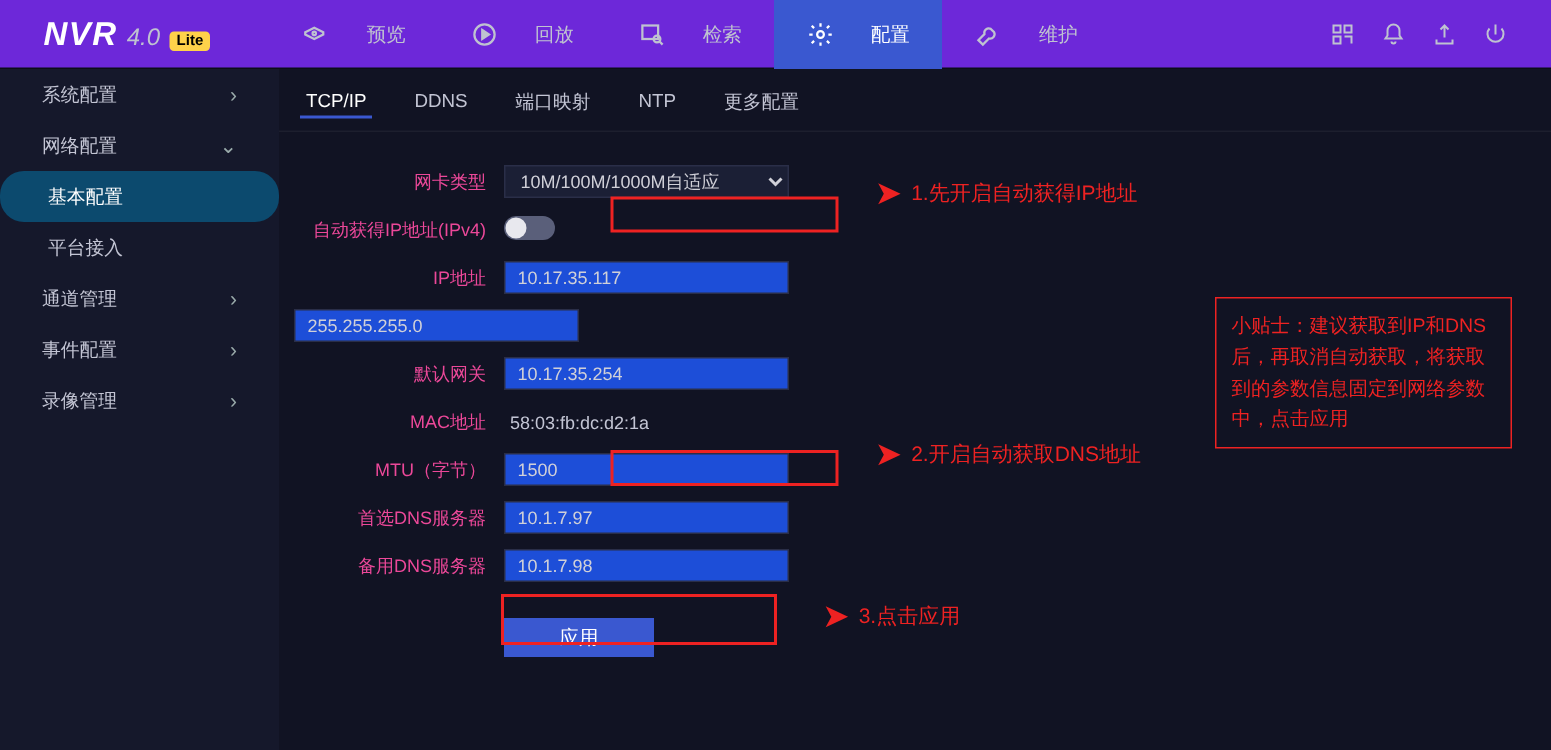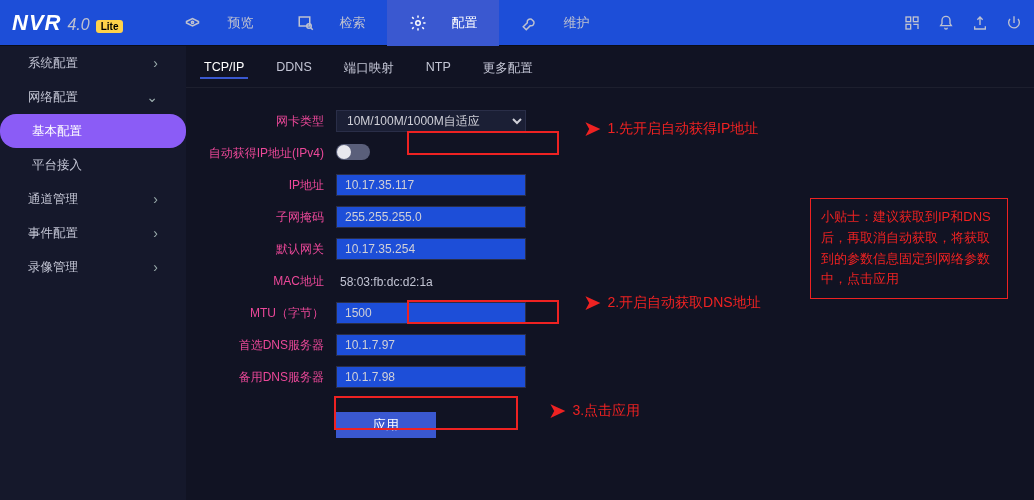--- a/index.html
+++ b/index.html
@@ -9,22 +9,22 @@
     font-family: "Microsoft YaHei", Arial, sans-serif;
     color: #d0d0d8;
     font-size: 13px;
     overflow: hidden;
     position: relative;
   }
   
   .topbar {
     height: 46px;
     display: flex; align-items: center;
-    background: #1d4ed8;
-    padding: 0 12px;
+    background: #6d28d9;
+    padding: 0 29px;
     border-bottom: 1px solid #0b0d18;
   }
   .logo { display: flex; align-items: baseline; gap: 6px; }
   .logo-main { color: #fff; font-weight: 700; font-size: 22px; letter-spacing: 1px; font-style: italic;}
   .logo-ver { color: #bfc2d0; font-size: 16px; font-style: italic;}
   .logo-lite { background:#ffd24a; color:#000; font-size:10px; padding:1px 5px; border-radius:3px; font-weight:700;}
   .topnav { display: flex; margin-left: 40px; gap: 0; }
   .topnav-item {
     display: flex; align-items: center; gap: 24px;
     padding: 0 22px; height: 46px;
@@ -38,21 +38,21 @@
   .sidebar {
     position: absolute; left:0; top:46px; bottom:0; width:186px;
     background:#15182b;
   }
   .side-item {
     display:flex; align-items:center; justify-content:space-between;
     padding: 0 28px; height:34px; color:#c3c5d4; cursor:pointer;
     font-size: 12.5px;
   }
   .side-item.sub { padding-left:32px; color:#c3c5d4;}
-  .side-item.sub.active { background:#8b5cf6; color:#fff;border-radius:16px;}
+  .side-item.sub.active { background:#0c4a6e; color:#fff;border-radius:16px;}
   .chev { font-size:14px; color:#9aa;}
   
   .content {
     position:absolute; left:186px; right:0; top:46px; bottom:0;
     padding: 0 0 0 0;
   }
   .subtabs {
     display:flex; gap:24px; padding: 12px 0 8px 14px;
     border-bottom:1px solid rgba(255,255,255,0.05);
   }
@@ -108,20 +108,29 @@
           <svg viewBox="0 0 24 24" width="18" height="18" fill="none" stroke="currentColor" stroke-width="2">
             <path d="M2 10l8-4 8 4v2l-8 4-8-4z"></path>
             <circle cx="10" cy="11" r="1.5"></circle>
           </svg>
         </span>
       <span>预览</span>
     </div>
     <div class="topnav-item">
       <span class="ico">
           <svg viewBox="0 0 24 24" width="18" height="18" fill="none" stroke="currentColor" stroke-width="2">
+            <circle cx="12" cy="12" r="9"></circle>
+            <path d="M10 8l6 4-6 4z" fill="currentColor"></path>
+          </svg>
+        </span>
+      <span>回放</span>
+    </div>
+    <div class="topnav-item">
+      <span class="ico">
+          <svg viewBox="0 0 24 24" width="18" height="18" fill="none" stroke="currentColor" stroke-width="2">
             <rect x="3" y="4" width="14" height="12"></rect>
             <circle cx="16" cy="16" r="3"></circle>
             <path d="M18 18l3 3"></path>
           </svg>
         </span>
       <span>检索</span>
     </div>
     <div class="topnav-item active">
       <span class="ico">
           <svg viewBox="0 0 24 24" width="18" height="18" fill="none" stroke="currentColor" stroke-width="2">
@@ -217,21 +226,20 @@
     </div>
     <div class="row">
       <div class="label">自动获得IP地址(IPv4)</div>
       <div class="field"><span class="toggle"></span></div>
     </div>
     <div class="row">
       <div class="label">IP地址</div>
       <div class="field"><input type="text" value="10.17.35.117" style=""></div>
     </div>
     <div class="row">
-      <div class="label">子网掩码</div>
       <div class="field"><input type="text" value="255.255.255.0" style=""></div>
     </div>
     <div class="row">
       <div class="label">默认网关</div>
       <div class="field"><input type="text" value="10.17.35.254" style=""></div>
     </div>
     <div class="row">
       <div class="label">MAC地址</div>
       <div class="field"><span class="static-val">58:03:fb:dc:d2:1a</span></div>
     </div>

